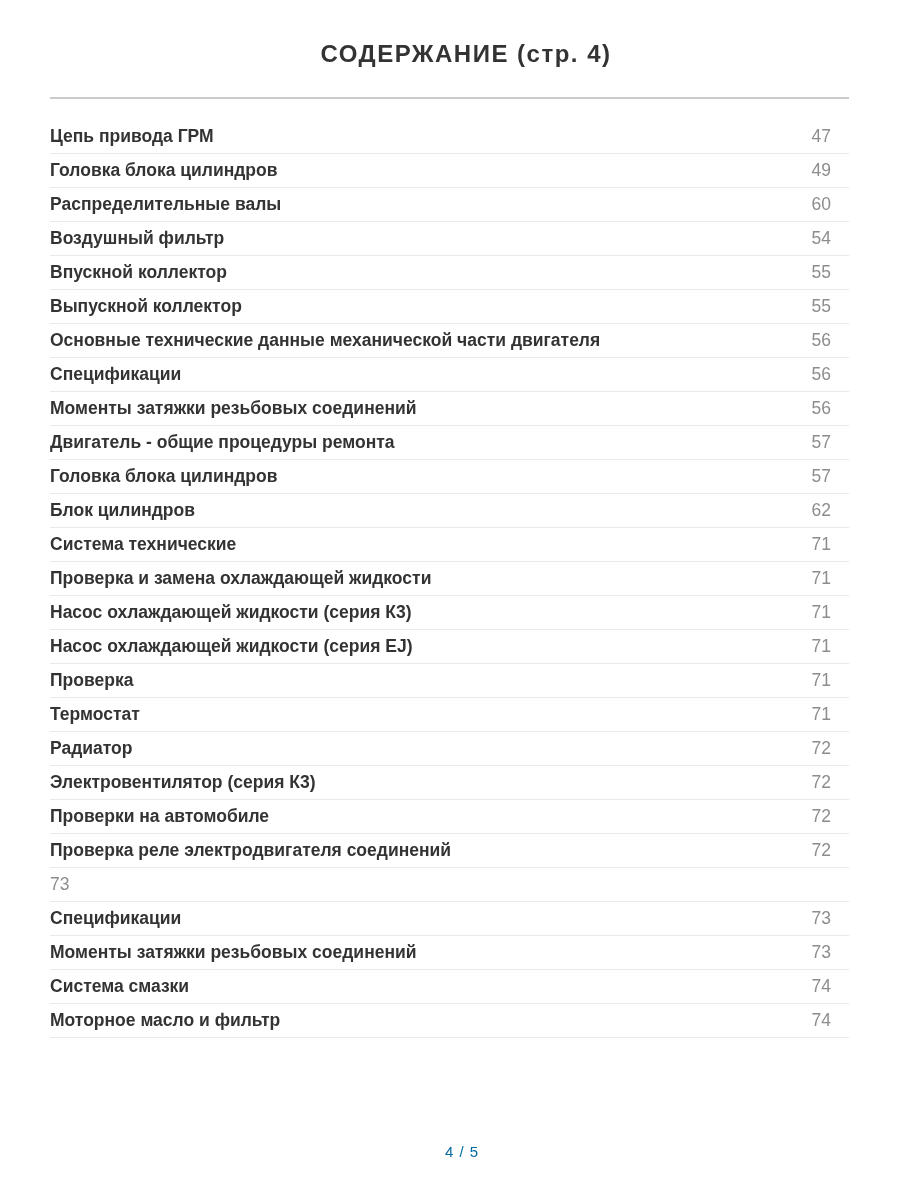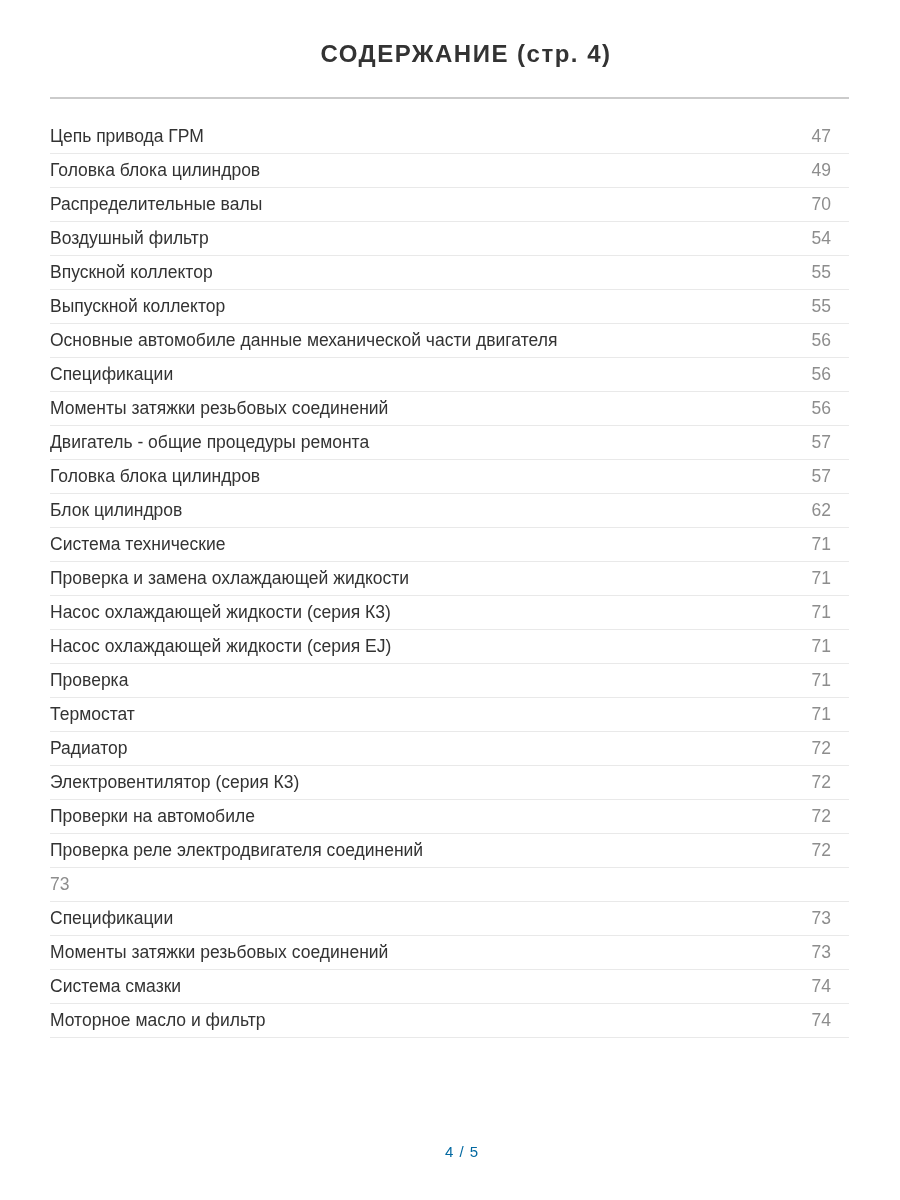--- a/index.html
+++ b/index.html
@@ -48,20 +48,21 @@
     height: 33px;
     display: flex;
     justify-content: space-between;
     align-items: center;
     border-bottom: 1px solid #e9e9e9;
     font-size: 17.5px;
   }
   .row .label {
     color: #333333;
     white-space: nowrap;
+    font-weight: bold;
   }
   .row .page-num {
     color: #8d8d8d;
     padding-right: 18px;
   }
   .footer {
     position: absolute;
     top: 1143px;
     left: 12px;
     width: 900px;
@@ -85,36 +86,36 @@
       <div class="row">
         <span class="label">Цепь привода ГРМ</span>
         <span class="page-num">47</span>
       </div>
       <div class="row">
         <span class="label">Головка блока цилиндров</span>
         <span class="page-num">49</span>
       </div>
       <div class="row">
         <span class="label">Распределительные валы</span>
-        <span class="page-num">70</span>
+        <span class="page-num">60</span>
       </div>
       <div class="row">
         <span class="label">Воздушный фильтр</span>
         <span class="page-num">54</span>
       </div>
       <div class="row">
         <span class="label">Впускной коллектор</span>
         <span class="page-num">55</span>
       </div>
       <div class="row">
         <span class="label">Выпускной коллектор</span>
         <span class="page-num">55</span>
       </div>
       <div class="row">
-        <span class="label">Основные автомобиле данные механической части двигателя</span>
+        <span class="label">Основные технические данные механической части двигателя</span>
         <span class="page-num">56</span>
       </div>
       <div class="row">
         <span class="label">Спецификации</span>
         <span class="page-num">56</span>
       </div>
       <div class="row">
         <span class="label">Моменты затяжки резьбовых соединений</span>
         <span class="page-num">56</span>
       </div>

